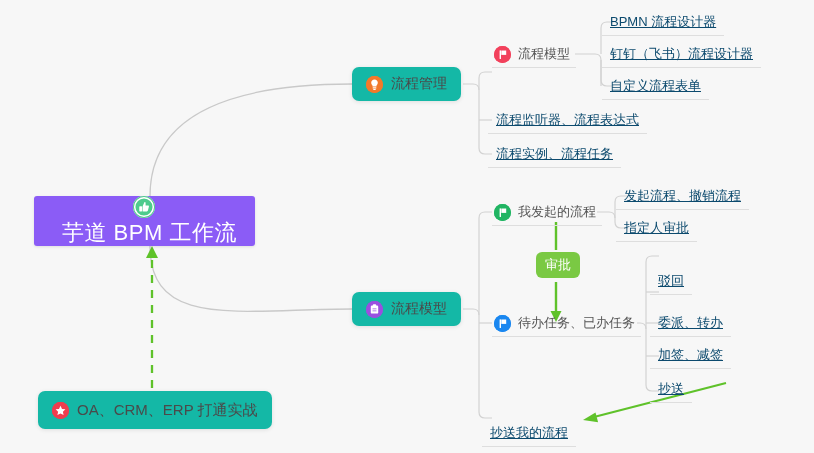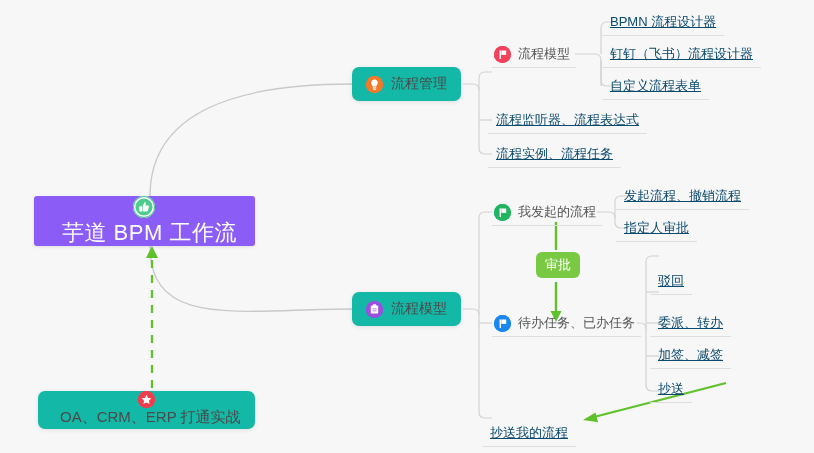--- a/index.html
+++ b/index.html
@@ -253,21 +253,21 @@
   </div>
 
   <div class="node leaf" style="left:482px;top:404px;margin-top:16px;">
     <span>抄送我的流程</span>
   </div>
 
   <div class="node chip" style="left:536px;top:252px;">
     <span>审批</span>
   </div>
 
-  <div class="node card" style="left:38px;top:391px;height:38px;flex-direction:column;">
+  <div class="node card" style="left:38px;top:391px;height:38px;">
     <span class="ico ico-star">
       <svg width="17" height="17" viewBox="0 0 17 17">
         <circle cx="8.5" cy="8.5" r="8.5" fill="#f03d4e"></circle>
         <path d="M8.5,3.7 L10.0,6.9 L13.4,7.3 L10.9,9.7 L11.6,13.1 L8.5,11.4
                  L5.4,13.1 L6.1,9.7 L3.6,7.3 L7.0,6.9 Z" fill="#ffffff"></path>
       </svg>
     </span>
     <span class="lbl" style="font-size:15px;">OA、CRM、ERP 打通实战</span>
   </div>
 

